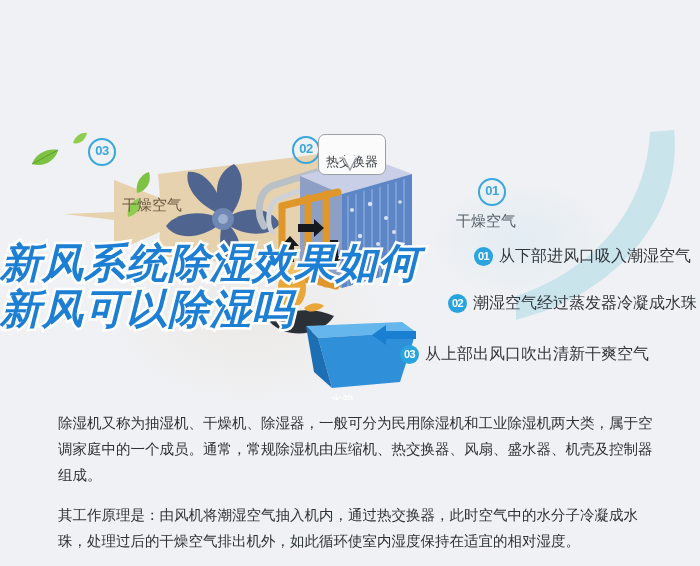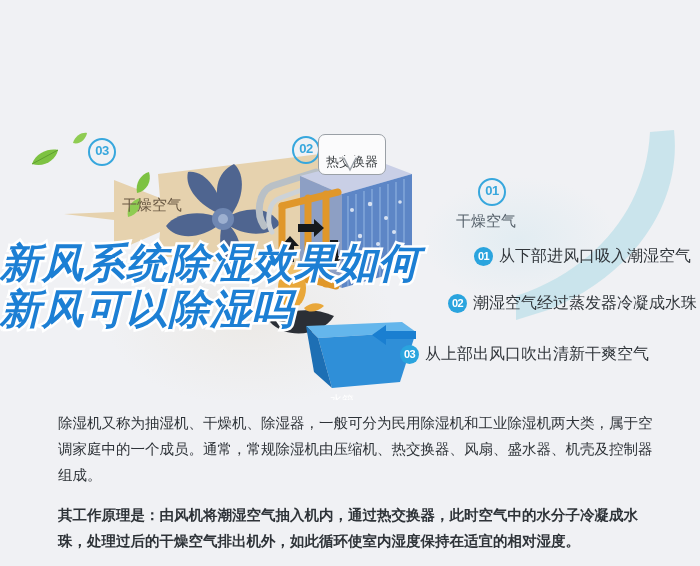--- a/index.html
+++ b/index.html
@@ -152,21 +152,21 @@
   .s3{left:400px;top:224px;}
 
   
   .copy{
     position:absolute;left:58px;top:410px;width:600px;
     color:#2e3338;
     font-size:14.5px;
     line-height:26px;
   }
   .copy p{margin:0 0 14px 0;}
-  .copy p:last-child{margin-bottom:4px;font-weight:bold;}
+  .copy p:last-child{margin-bottom:4px;}
 </style>
 </head>
 <body>
 
 <div class="page">
 
 
   <div class="illus">
 
     <div class="wash"></div>

